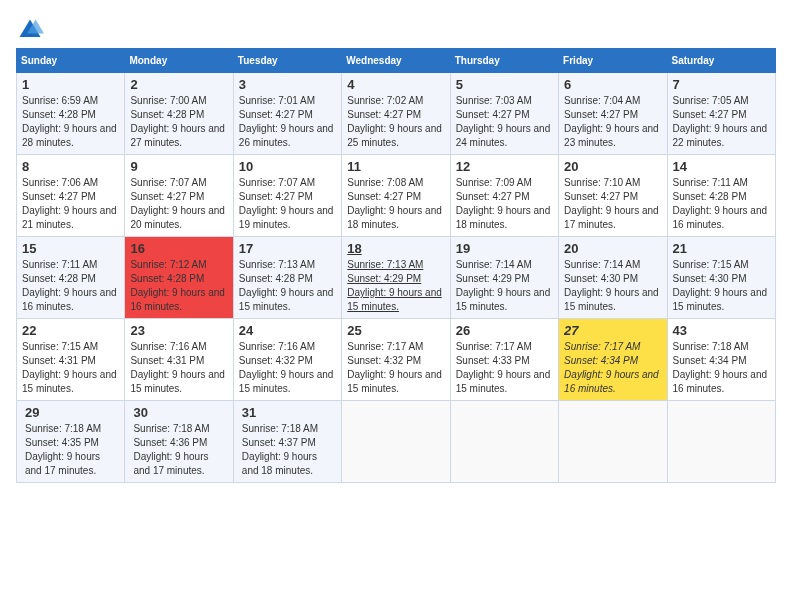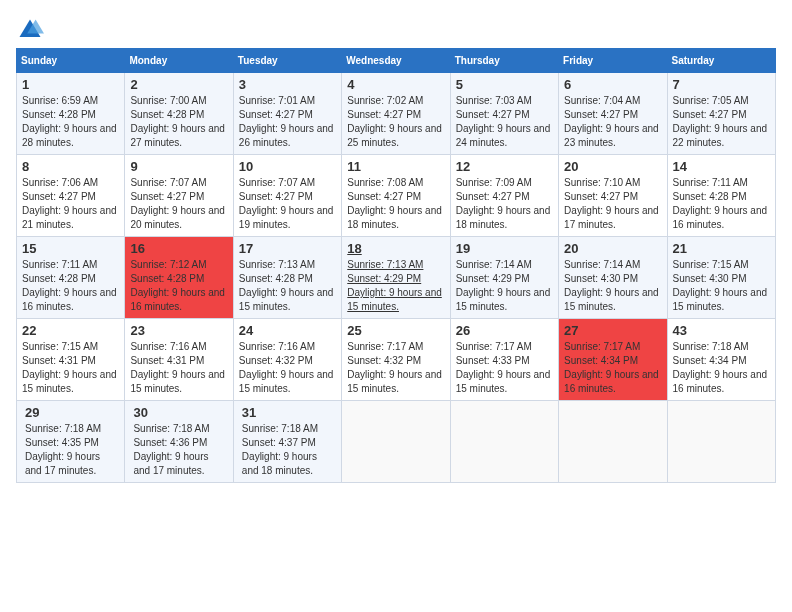--- a/index.html
+++ b/index.html
@@ -146,21 +146,21 @@
         <td style="background: rgb(242, 246, 252);"><span class="day-number">19</span><span class="day-info">Sunrise: 7:14 AM<br>Sunset: 4:29 PM<br>Daylight: 9 hours and 15 minutes.</span></td>
         <td style="background: rgb(242, 246, 252);"><span class="day-number">20</span><span class="day-info">Sunrise: 7:14 AM<br>Sunset: 4:30 PM<br>Daylight: 9 hours and 15 minutes.</span></td>
         <td style="background: rgb(242, 246, 252);"><span class="day-number">21</span><span class="day-info">Sunrise: 7:15 AM<br>Sunset: 4:30 PM<br>Daylight: 9 hours and 15 minutes.</span></td>
       </tr>
       <tr>
         <td style="background: rgb(255, 255, 255);"><span class="day-number">22</span><span class="day-info">Sunrise: 7:15 AM<br>Sunset: 4:31 PM<br>Daylight: 9 hours and 15 minutes.</span></td>
         <td style="background: rgb(255, 255, 255);"><span class="day-number">23</span><span class="day-info">Sunrise: 7:16 AM<br>Sunset: 4:31 PM<br>Daylight: 9 hours and 15 minutes.</span></td>
         <td style="background: rgb(255, 255, 255);"><span class="day-number">24</span><span class="day-info">Sunrise: 7:16 AM<br>Sunset: 4:32 PM<br>Daylight: 9 hours and 15 minutes.</span></td>
         <td style="background: rgb(255, 255, 255);"><span class="day-number">25</span><span class="day-info">Sunrise: 7:17 AM<br>Sunset: 4:32 PM<br>Daylight: 9 hours and 15 minutes.</span></td>
         <td style="background: rgb(255, 255, 255);"><span class="day-number">26</span><span class="day-info">Sunrise: 7:17 AM<br>Sunset: 4:33 PM<br>Daylight: 9 hours and 15 minutes.</span></td>
-        <td style="background: #ef4444;"><span class="day-number">27</span><span class="day-info">Sunrise: 7:17 AM<br>Sunset: 4:34 PM<br>Daylight: 9 hours and 16 minutes.</span></td>
+        <td style="background: #fde047; font-style: italic;"><span class="day-number">27</span><span class="day-info">Sunrise: 7:17 AM<br>Sunset: 4:34 PM<br>Daylight: 9 hours and 16 minutes.</span></td>
         <td style="background: rgb(255, 255, 255);"><span class="day-number">43</span><span class="day-info">Sunrise: 7:18 AM<br>Sunset: 4:34 PM<br>Daylight: 9 hours and 16 minutes.</span></td>
       </tr>
       <tr>
         <td style="background: rgb(242, 246, 252);"><span class="day-number">29</span><span class="day-info">Sunrise: 7:18 AM<br>Sunset: 4:35 PM<br>Daylight: 9 hours and 17 minutes.</span></td>
         <td style="background: rgb(242, 246, 252);"><span class="day-number">30</span><span class="day-info">Sunrise: 7:18 AM<br>Sunset: 4:36 PM<br>Daylight: 9 hours and 17 minutes.</span></td>
         <td style="background: rgb(242, 246, 252);"><span class="day-number">31</span><span class="day-info">Sunrise: 7:18 AM<br>Sunset: 4:37 PM<br>Daylight: 9 hours and 18 minutes.</span></td>
         <td class="empty-cell"></td>
         <td class="empty-cell"></td>
         <td class="empty-cell"></td>
         <td class="empty-cell"></td>

